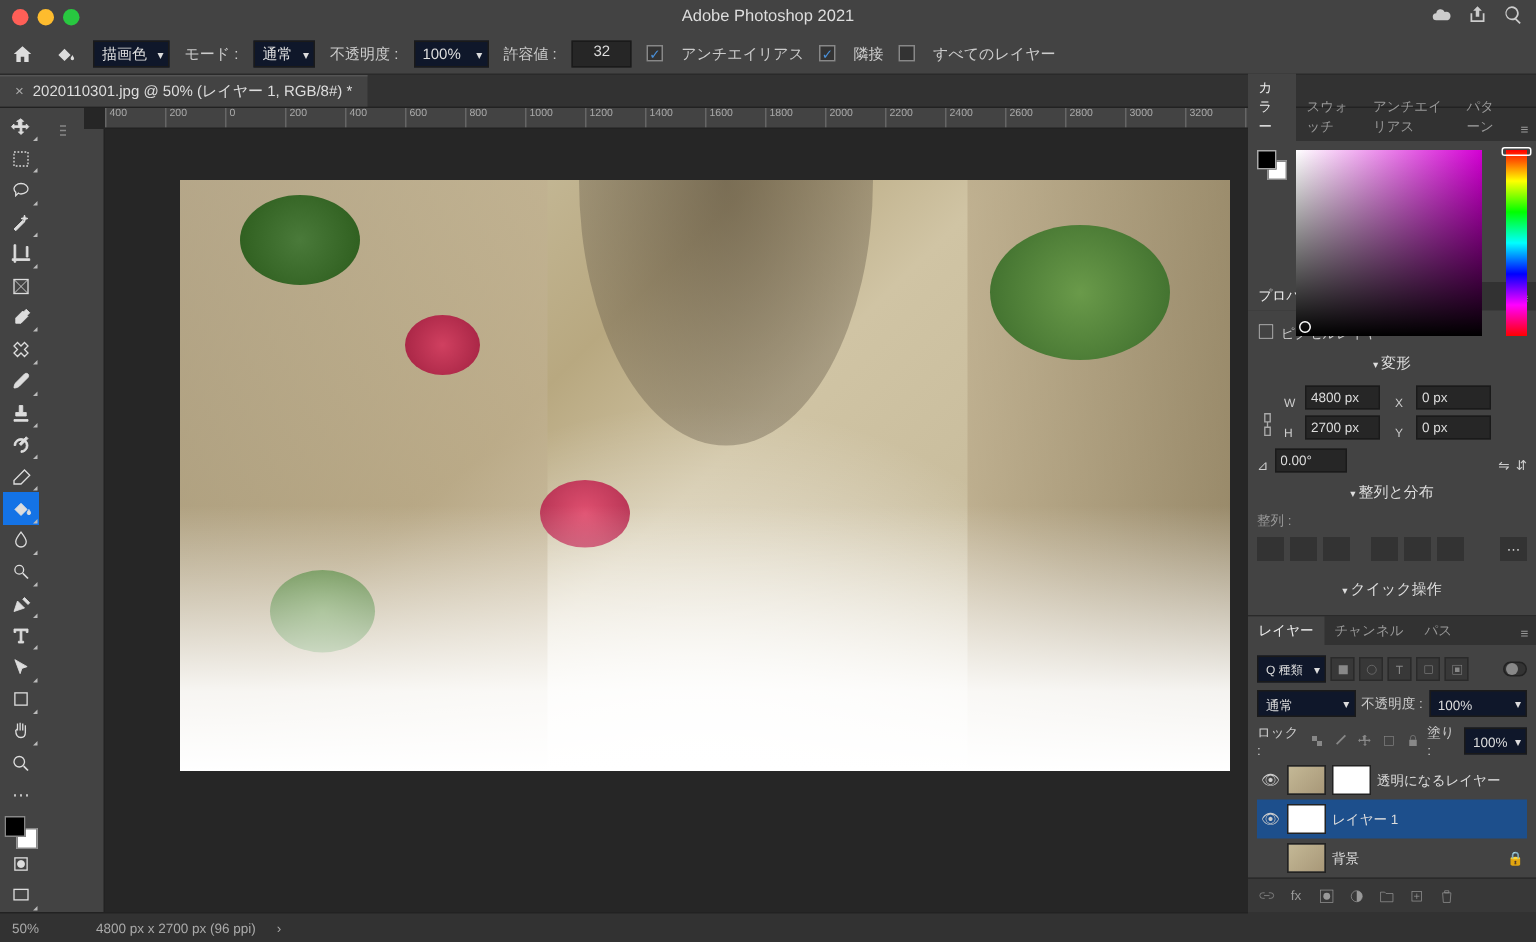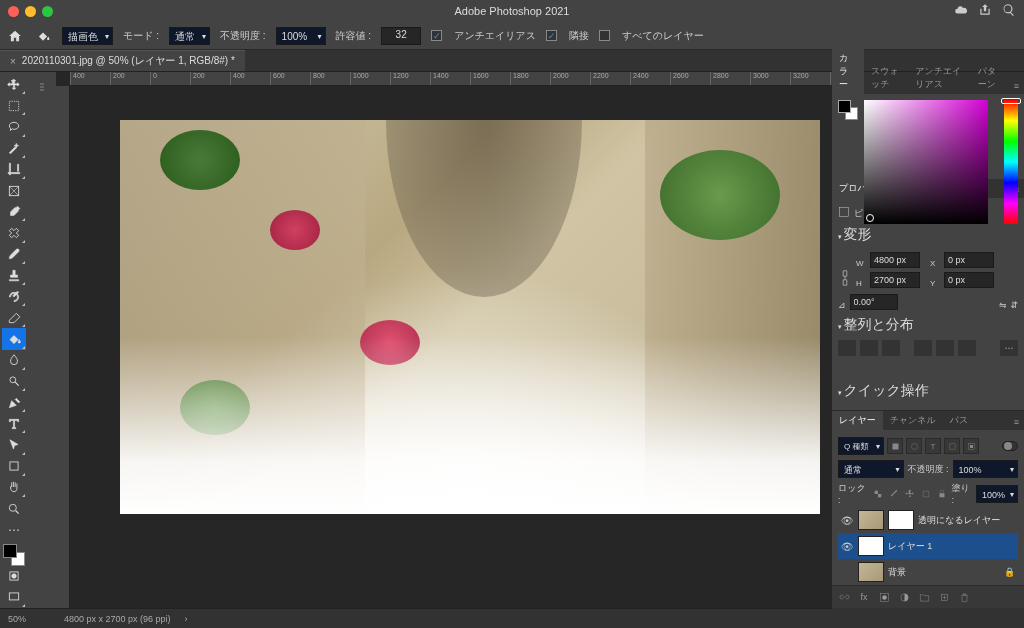--- a/index.html
+++ b/index.html
@@ -87,21 +87,21 @@
       linear-gradient(to right, #fff, #d400d4);}
   .sat-box .marker { position:absolute; bottom:2px; left:2px; width:8px; height:8px; border:1px solid #fff; border-radius:50%;}
   .hue-bar { position:absolute; top:6px; right:6px; width:14px; height:124px;
     background:linear-gradient(to bottom, #f00,#ff0,#0f0,#0ff,#00f,#f0f,#f00);}
   .hue-bar .marker { position:absolute; top:-2px; left:-3px; width:20px; height:6px; border:1px solid #fff; border-radius:2px;}
 
   
   .prop-row { display:flex; align-items:flex-end; gap:4px; padding:2px 0;}
   .prop-row .lbl { width:10px; font-size:8px;}
   .prop-row input { background:#262626; border:1px solid #1a1a1a; width:50px; height:16px; color:#ddd; font-size:9px; padding:0 3px;}
-  .section-head { padding:4px 0; color:#ddd; font-size:14px;}
+  .section-head { padding:4px 0; color:#ddd; font-size:10px;text-align:center;}
   .section-head::before { content:"▾ "; font-size:7px;}
   .align-row { display:flex; gap:4px; padding:2px 0;}
   .align-row .ab { width:18px; height:16px; background:#333; display:flex; align-items:center; justify-content:center;}
   .align-row .ab svg { width:10px; height:10px; fill:#888;}
   .link-icon { width:14px; height:24px; display:flex; align-items:center; justify-content:center;}
 
   
   .layer-filter { display:flex; gap:3px; padding:3px 0; align-items:center;}
   .layer-filter .f { width:16px; height:16px; background:#383838; border:1px solid #2a2a2a; display:flex; align-items:center; justify-content:center;}
   .layer-blend-row { display:flex; align-items:center; gap:4px; padding:2px 0; font-size:9px;}
@@ -436,20 +436,21 @@
             </div>
         </div>
       </div>
       <div class="prop-row">
         <span>⊿</span>
         <input style="width: 48px;" value="0.00°">
         <span style="margin-left:auto">⇋</span>
         <span>⇵</span>
       </div>
       <div class="section-head">整列と分布</div>
+      <div style="color:#999;padding:2px 0">整列 :</div>
       <div class="align-row">
         <span class="ab">
             <svg viewBox="0 0 24 24">
               <path d="M3 3v18M6 7h14M6 13h8"></path>
             </svg>
           </span>
         <span class="ab">
             <svg viewBox="0 0 24 24">
               <path d="M12 3v18M5 7h14M8 13h8"></path>
             </svg>
@@ -470,21 +471,21 @@
               <path d="M3 12h18M7 5v14M13 8v8"></path>
             </svg>
           </span>
         <span class="ab">
             <svg viewBox="0 0 24 24">
               <path d="M3 21h18M7 4v14M13 10v8"></path>
             </svg>
           </span>
         <span class="ab" style="margin-left:auto">⋯</span>
       </div>
-      <div class="section-head" style="margin-top:20px">クイック操作</div>
+      <div class="section-head" style="margin-top:6px">クイック操作</div>
     </div>
     <div class="panel-sep"></div>
 
     <div class="panel-tabs">
       <span class="active">レイヤー</span>
       <span>チャンネル</span>
       <span>パス</span>
       <span class="menu">≡</span>
     </div>
     <div class="panel-body" style="padding:4px 6px 0">

